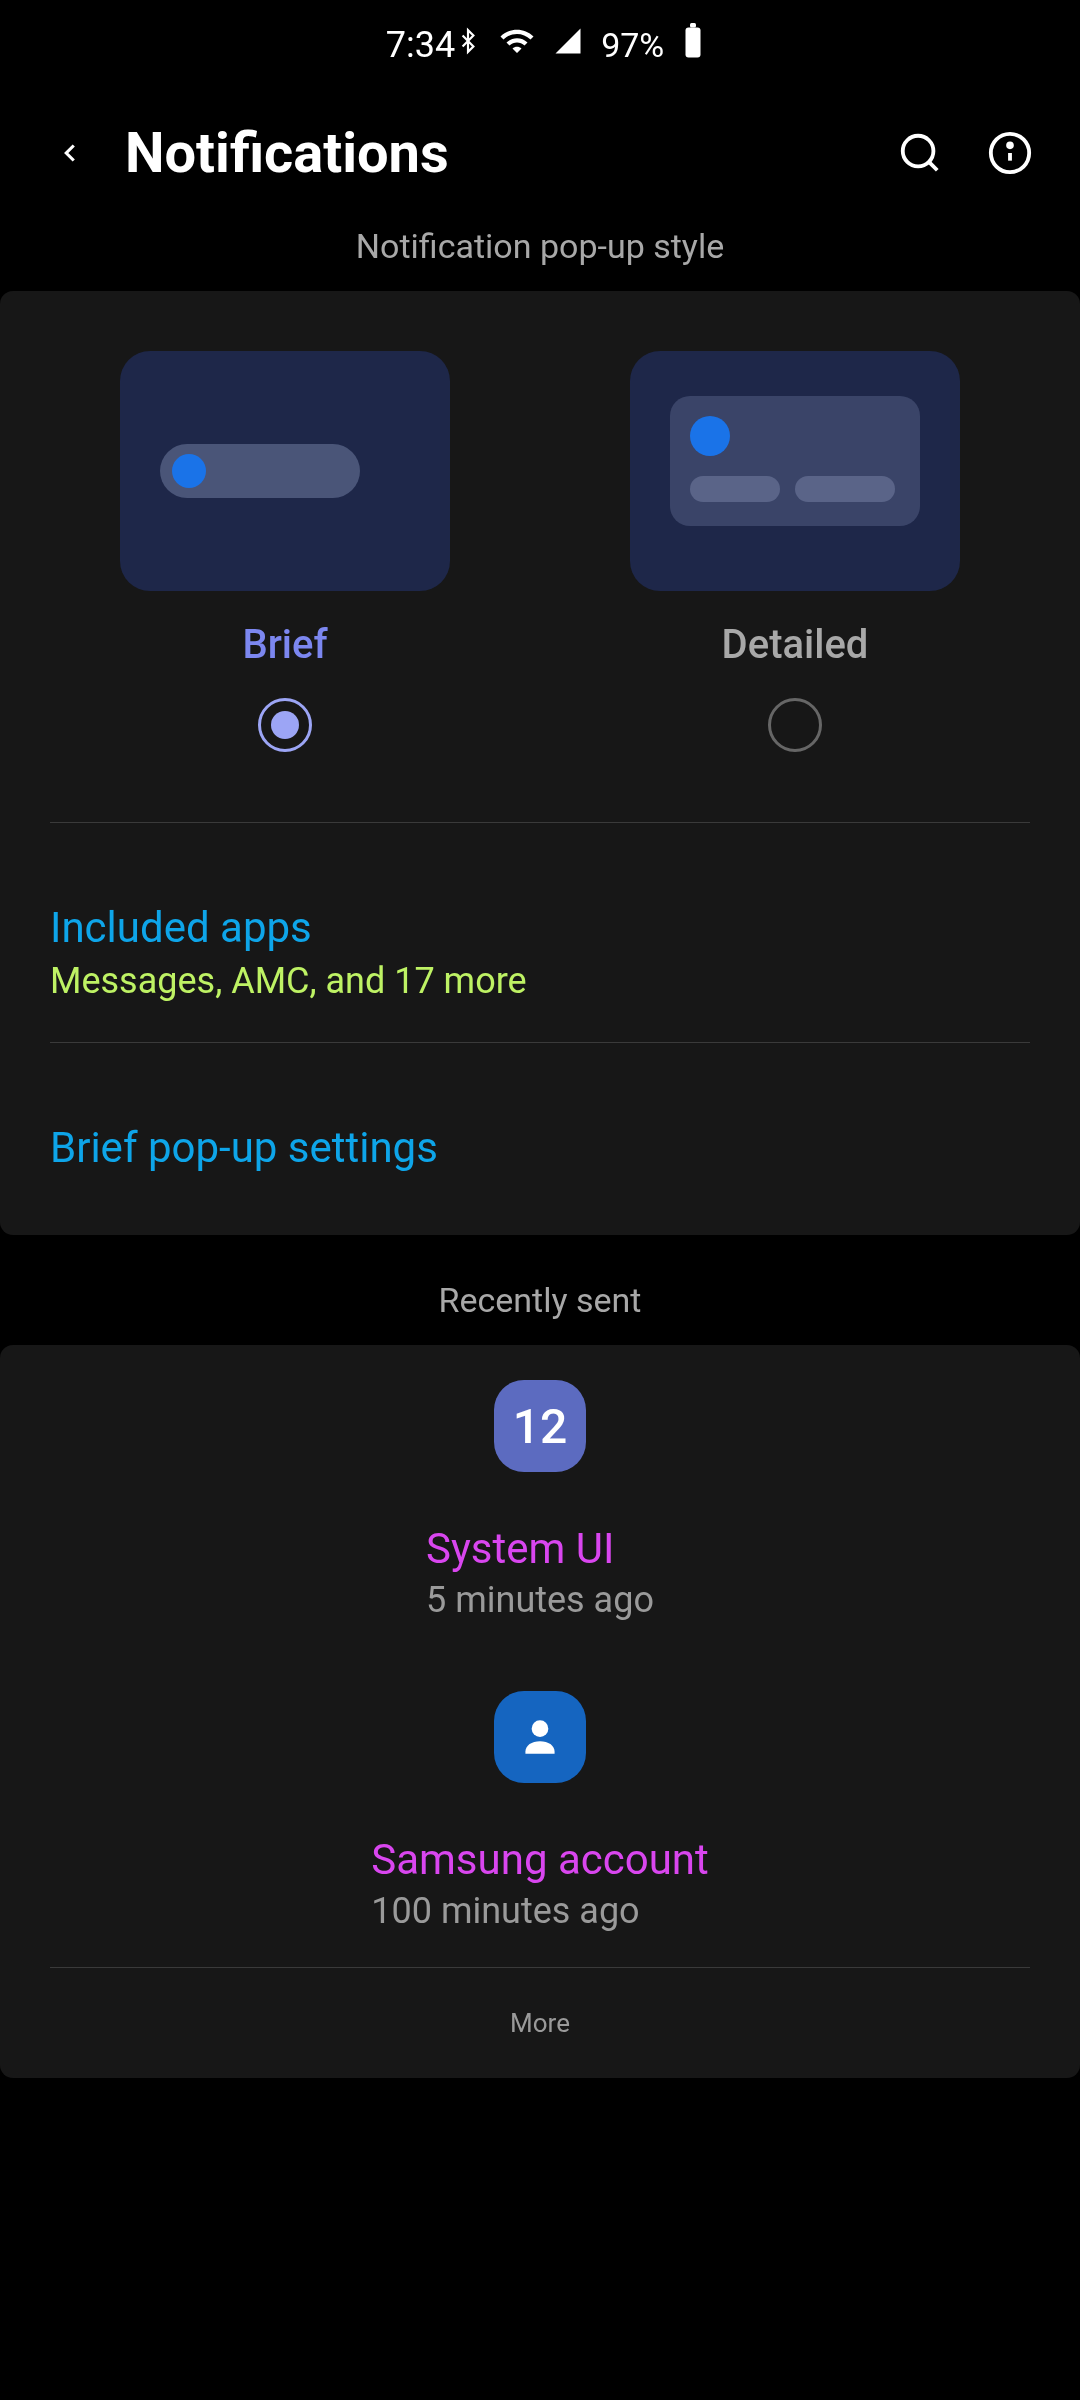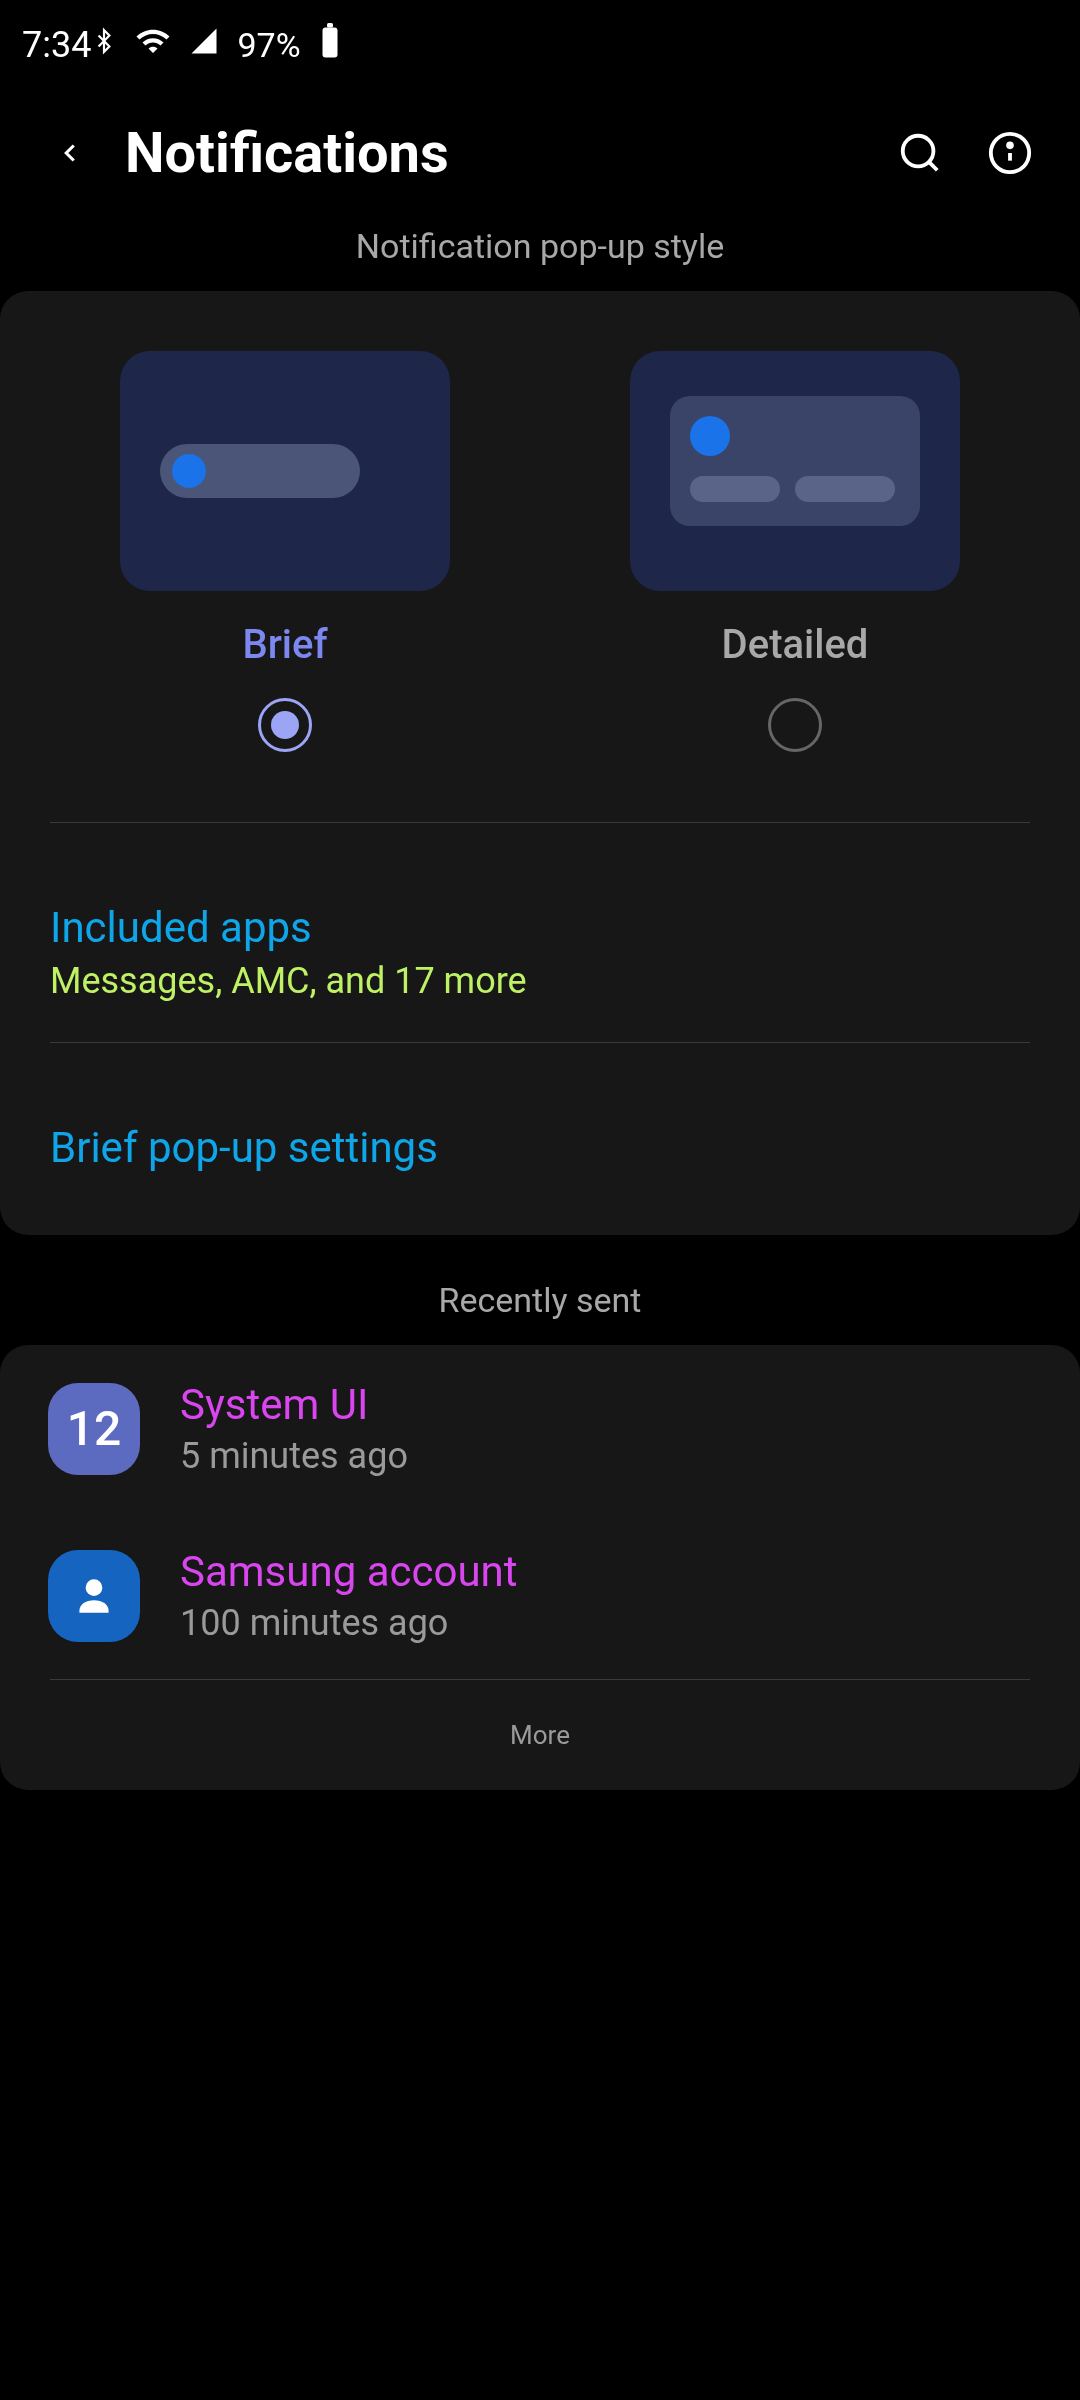--- a/index.html
+++ b/index.html
@@ -11,23 +11,23 @@
     body {
       width: 1080px;
       height: 2400px;
       background: #000000;
       color: #ffffff;
       overflow: hidden;
       position: relative;
     }
     .status-bar {
       display: flex;
-      justify-content: flex-start;
-      align-items: center;
-      padding: 20px 50px 10px 22px;
+      justify-content: center;
+      align-items: center;
+      padding: 20px 50px 10px 60px;
       height: 80px;
     }
     .status-time {
       font-size: 36px;
       font-weight: 400;
       color: #ffffff;
     }
     .status-icons {
       display: flex;
       align-items: center;
@@ -70,21 +70,21 @@
       justify-content: center;
     }
     .section-label {
       font-size: 34px;
       color: #a8a8a8;
       padding: 10px 50px 25px 50px;
       text-align: center;
     }
     .card {
       background: #171717;
-      border-radius: 28px;
+      border-radius: 13px;
       margin: 0 0;
       padding: 0;
     }
     .style-options {
       display: flex;
       padding: 60px 50px 40px 50px;
       gap: 40px;
     }
     .style-option {
       flex: 1;
@@ -198,21 +198,22 @@
       margin-top: 40px;
     }
     .list-subtitle {
       font-size: 36px;
       color: #bef264;
     }
     .app-row {
       display: flex;
       align-items: center;
       padding: 35px 48px;
-      gap: 40px;
+      gap: 52px;
+      flex-direction: column;
     }
     .app-icon {
       width: 92px;
       height: 92px;
       border-radius: 30px;
       display: flex;
       align-items: center;
       justify-content: center;
       flex-shrink: 0;
     }

